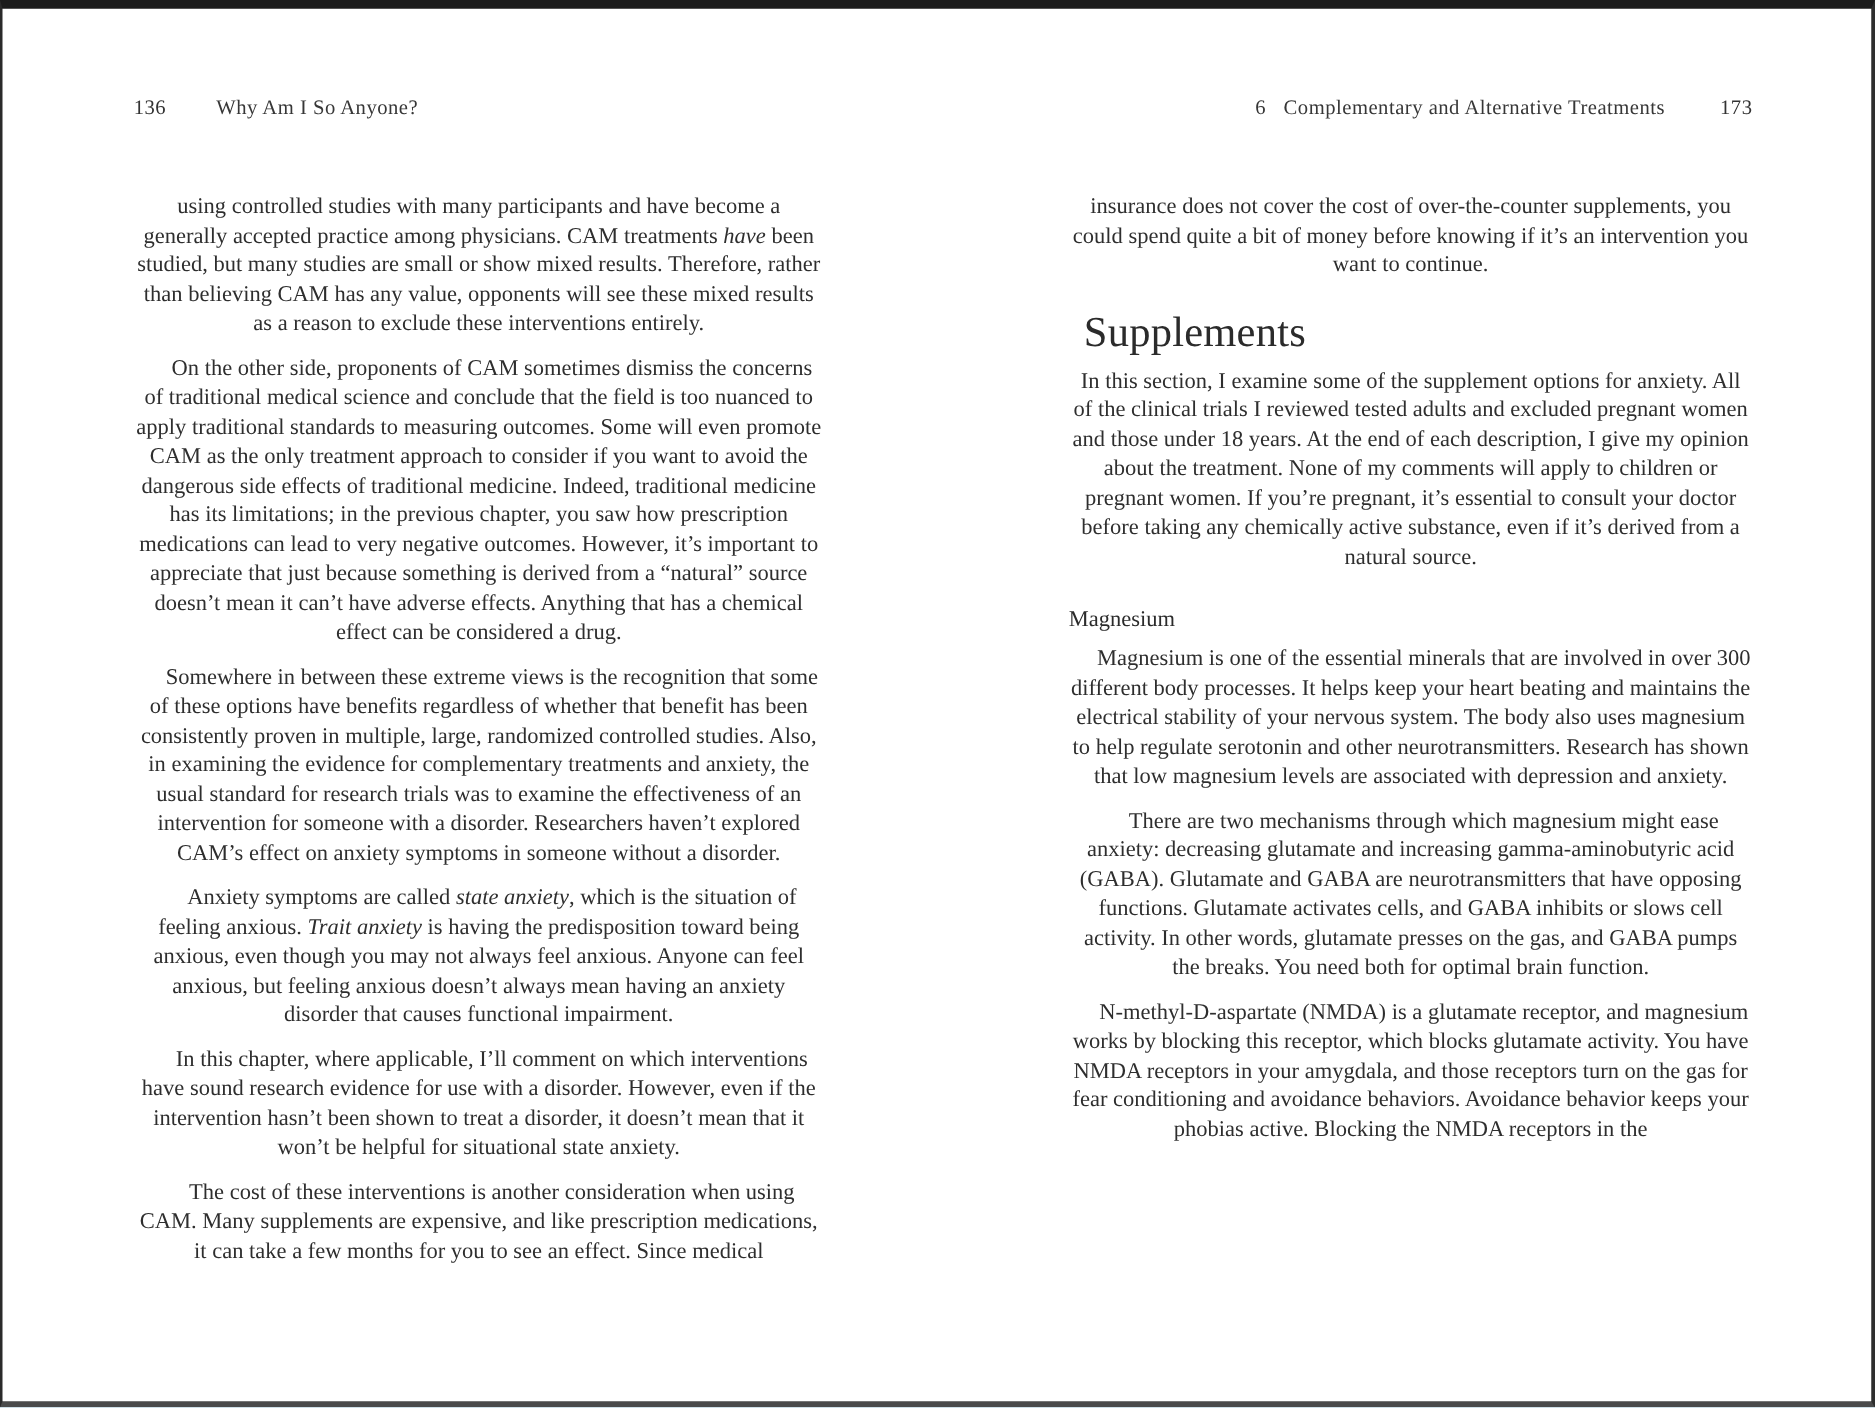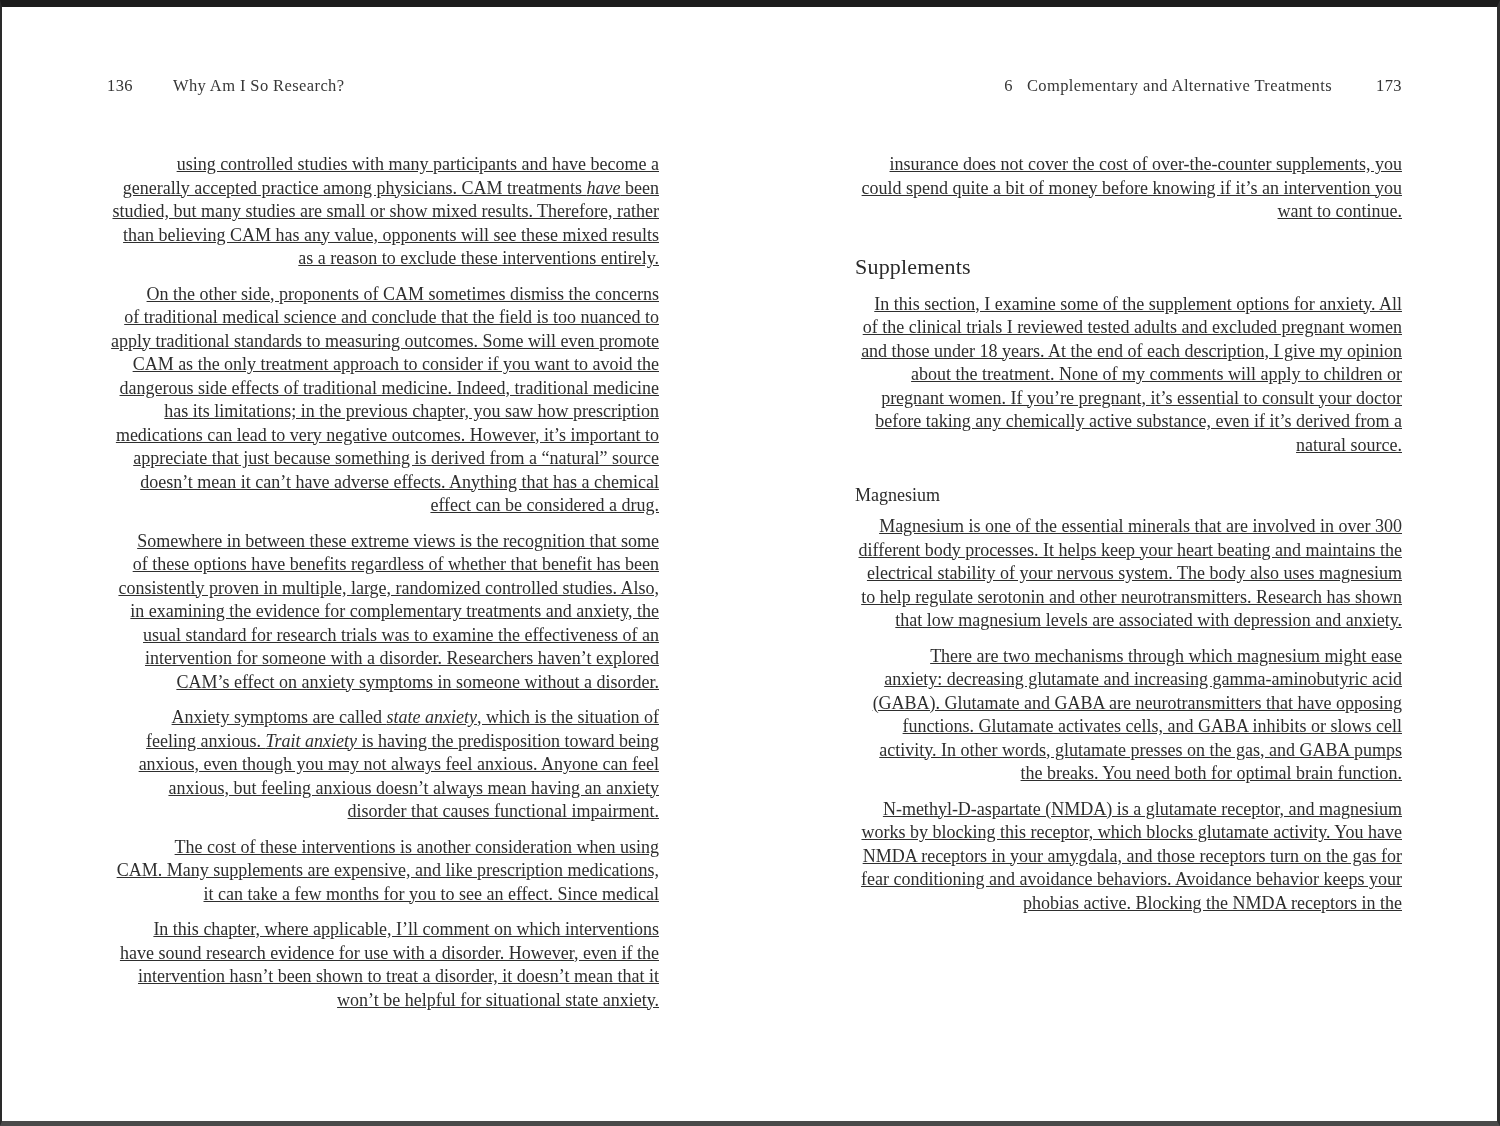--- a/index.html
+++ b/index.html
@@ -55,31 +55,30 @@
     position: absolute;
     top: 146px;
     left: 0;
     right: 0;
     font-size: 18px;
     line-height: 23.5px;
     color: #2e2e2e;
   }
   .page-body p {
     margin: 0 0 12px 0;
-    text-align: right;
-    text-decoration: underline;
+    text-align: center;
   }
   .page-body p.indent { text-indent: 21px; }
   .page-body em { font-style: italic; }
 
   .page-body h2 {
     font-weight: 400;
-    font-size: 22px;
+    font-size: 34px;
     line-height: 34px;
-    margin: 26px 0 9px 0;
+    margin: 26px 0 9px 12px;
     letter-spacing: 0.2px;
     color: #2b2b2b;
   }
   .page-body h3 {
     font-weight: 400;
     font-size: 18px;
     line-height: 26px;
     margin: 25px 0 7px 0;
     color: #2b2b2b;
   }
@@ -87,29 +86,29 @@
 </head>
 <body>
 
 <div class="viewport">
   <div class="scan-frame">
 
     <div class="page page-left">
       <div class="running-head">
         <span class="folio">136</span>
         <span class="gap-folio-title"></span>
-        <span class="head-title">Why Am I So Research?</span>
+        <span class="head-title">Why Am I So Anyone?</span>
       </div>
       <div class="page-body">
           <p><span>using controlled studies with many participants and have become a generally accepted practice among physicians. CAM treatments </span><em>have</em><span> been studied, but many studies are small or show mixed results. Therefore, rather than believing CAM has any value, opponents will see these mixed results as a reason to exclude these interventions entirely.</span></p>
           <p class="indent"><span>On the other side, proponents of CAM sometimes dismiss the concerns of traditional medical science and conclude that the field is too nuanced to apply traditional standards to measuring outcomes. Some will even promote CAM as the only treatment approach to consider if you want to avoid the dangerous side effects of traditional medicine. Indeed, traditional medicine has its limitations; in the previous chapter, you saw how prescription medications can lead to very negative outcomes. However, it’s important to appreciate that just because something is derived from a “natural” source doesn’t mean it can’t have adverse effects. Anything that has a chemical effect can be considered a drug.</span></p>
           <p class="indent"><span>Somewhere in between these extreme views is the recognition that some of these options have benefits regardless of whether that benefit has been consistently proven in multiple, large, randomized controlled studies. Also, in examining the evidence for complementary treatments and anxiety, the usual standard for research trials was to examine the effectiveness of an intervention for someone with a disorder. Researchers haven’t explored CAM’s effect on anxiety symptoms in someone without a disorder.</span></p>
           <p class="indent"><span>Anxiety symptoms are called </span><em>state anxiety</em><span>, which is the situation of feeling anxious. </span><em>Trait anxiety</em><span> is having the predisposition toward being anxious, even though you may not always feel anxious. Anyone can feel anxious, but feeling anxious doesn’t always mean having an anxiety disorder that causes functional impairment.</span></p>
+          <p class="indent"><span>In this chapter, where applicable, I’ll comment on which interventions have sound research evidence for use with a disorder. However, even if the intervention hasn’t been shown to treat a disorder, it doesn’t mean that it won’t be helpful for situational state anxiety.</span></p>
           <p class="indent"><span>The cost of these interventions is another consideration when using CAM. Many supplements are expensive, and like prescription medications, it can take a few months for you to see an effect. Since medical</span></p>
-          <p class="indent"><span>In this chapter, where applicable, I’ll comment on which interventions have sound research evidence for use with a disorder. However, even if the intervention hasn’t been shown to treat a disorder, it doesn’t mean that it won’t be helpful for situational state anxiety.</span></p>
         </div>
     </div>
 
     <div class="page page-right">
       <div class="running-head">
         <span>6</span>
         <span class="gap-num-title"></span>
         <span class="head-title">Complementary and Alternative Treatments</span>
         <span class="gap-title-folio"></span>
         <span class="folio">173</span>

